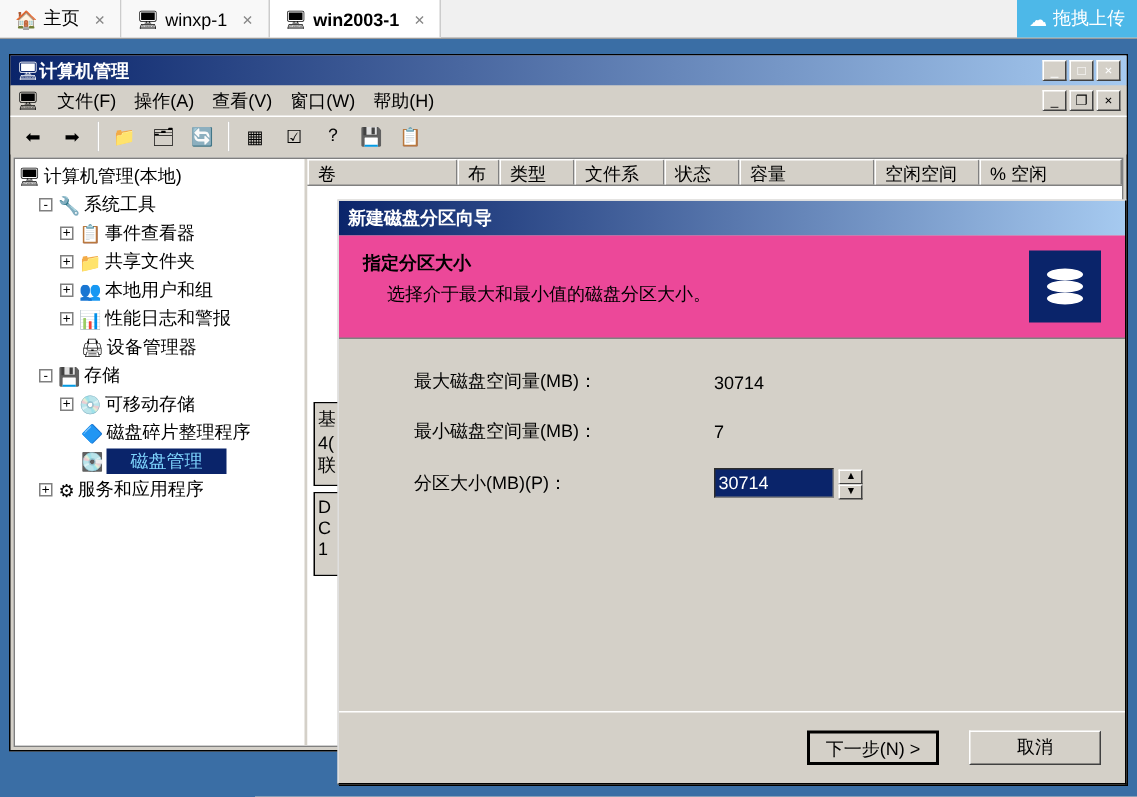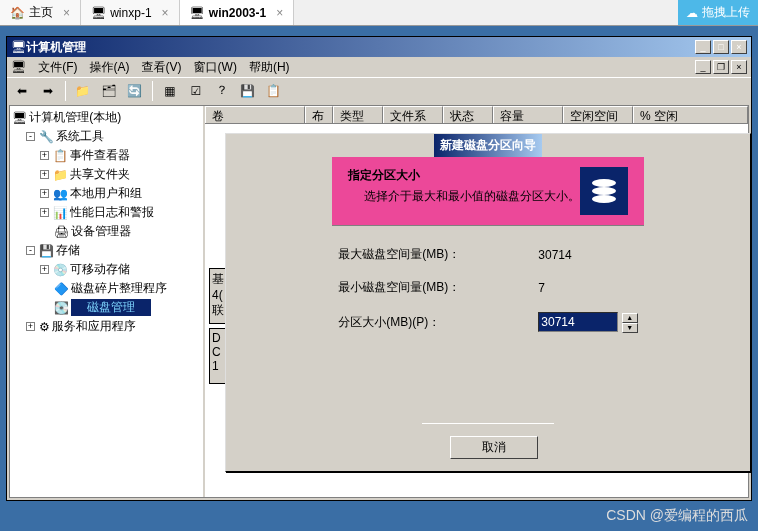--- a/index.html
+++ b/index.html
@@ -38,21 +38,21 @@
 
 .right-pane { flex: 1; display: flex; flex-direction: column; }
 .list-header { display: flex; background: #d4d0c8; height: 18px; border-bottom: 1px solid #808080; }
 .list-header div { padding: 1px 6px; border-right: 1px solid #808080; border-left: 1px solid #fff; border-top: 1px solid #fff; }
 
 .disk-area { flex: 1; background: #fff; position: relative; padding: 4px; }
 .disk-row { border: 1px solid #000; height: 56px; margin-bottom: 4px; background: #fff; display: flex; }
 .disk-label { width: 45px; background: #d4d0c8; border-right: 1px solid #000; padding: 2px; font-size: 11px; }
 
 
-.dialog { position: absolute; left: 225px; top: 133px; width: 526px; height: 339px; background: #d4d0c8; border: 1px solid #000; border-top-color: #dfdfdf; border-left-color: #dfdfdf; box-shadow: 1px 1px 0 #000; z-index: 100; display: flex; flex-direction: column; align-items: center; }
+.dialog { position: absolute; left: 225px; top: 133px; width: 526px; height: 390px; background: #d4d0c8; border: 1px solid #000; border-top-color: #dfdfdf; border-left-color: #dfdfdf; box-shadow: 1px 1px 0 #000; z-index: 100; display: flex; flex-direction: column; }
 .dialog-title { background: linear-gradient(to right, #0a246a, #a6caf0); color: #fff; padding: 3px 6px; font-weight: bold; display: flex; align-items: center; }
 .dialog-header { background: #ec4899; padding: 10px 16px; display: flex; border-bottom: 1px solid #808080; }
 .dialog-header-text { flex: 1; }
 .dialog-header h3 { font-size: 12px; font-weight: bold; margin-bottom: 4px; }
 .dialog-header p { font-size: 12px; padding-left: 16px; }
 .dialog-icon { width: 48px; height: 48px; background: #0a246a; display: flex; align-items: center; justify-content: center; }
 .dialog-body { flex: 1; padding: 20px 50px; }
 .form-row { display: flex; align-items: center; margin-bottom: 16px; }
 .form-label { width: 200px; }
 .form-value { flex: 1; }
@@ -193,21 +193,21 @@
       </div>
     </div>
 
     <div class="right-pane">
       <div class="list-header">
         <div style="width:100px">卷</div>
         <div style="width:28px">布局</div>
         <div style="width:50px">类型</div>
         <div style="width:60px">文件系统</div>
         <div style="width:50px">状态</div>
-        <div style="width:70px">容量</div>
+        <div style="width:90px">容量</div>
         <div style="width:70px">空闲空间</div>
         <div style="flex:1">% 空闲</div>
       </div>
       <div class="disk-area">
         <div style="height:140px"></div>
         <div class="disk-row">
           <div class="disk-label">
             <div>基</div>
             <div>4(</div>
             <div>联</div>
@@ -258,17 +258,18 @@
       <div class="form-value">
         <input class="spinner-input selected" value="30714" style="">
         <span class="spinner-btns">
           <span class="spinner-btn">▲</span>
           <span class="spinner-btn">▼</span>
         </span>
       </div>
     </div>
   </div>
   <div class="dialog-footer">
+    <button class="dlg-btn default">下一步(N) &gt;</button>
     <button class="dlg-btn" style="margin-left:12px">取消</button>
   </div>
 </div>
 
 <div class="watermark">CSDN @爱编程的西瓜</div>
 
 </body></html>

